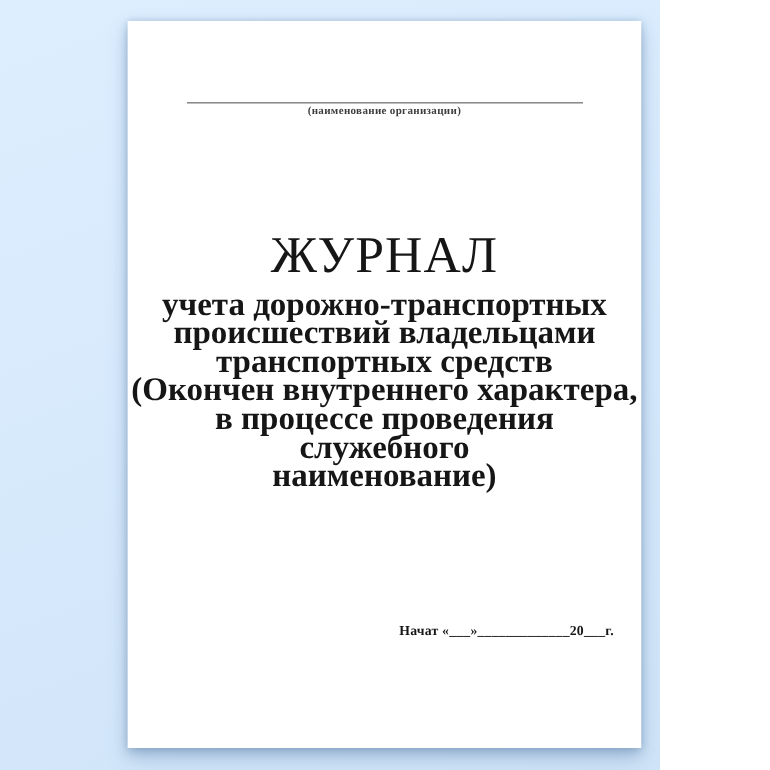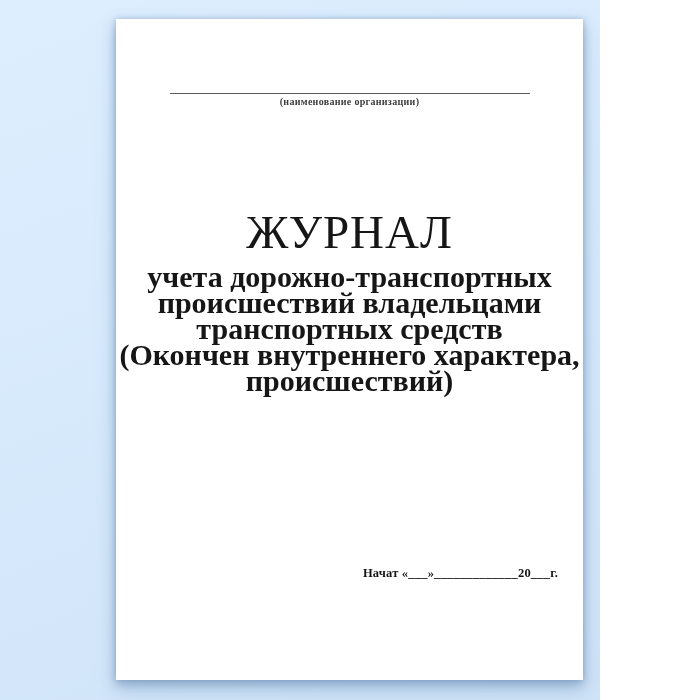--- a/index.html
+++ b/index.html
@@ -93,21 +93,22 @@
       <div class="org-caption">(наименование организации)</div>
     </div>
 
     <div class="title-block">
       <h1 class="main-title">ЖУРНАЛ</h1>
       <div class="subtitle">
         <div>учета дорожно-транспортных</div>
         <div>происшествий владельцами</div>
         <div>транспортных средств</div>
         <div>(Окончен внутреннего характера,</div>
-        <div>происшествий)</div>
+        <div>в процессе проведения служебного</div>
+        <div>наименование)</div>
       </div>
     </div>
 
     <div class="dates-block">
       <div class="date-line">Начат «___»_____________20___г.</div>
     </div>
 
   </div>
 </div>
 

